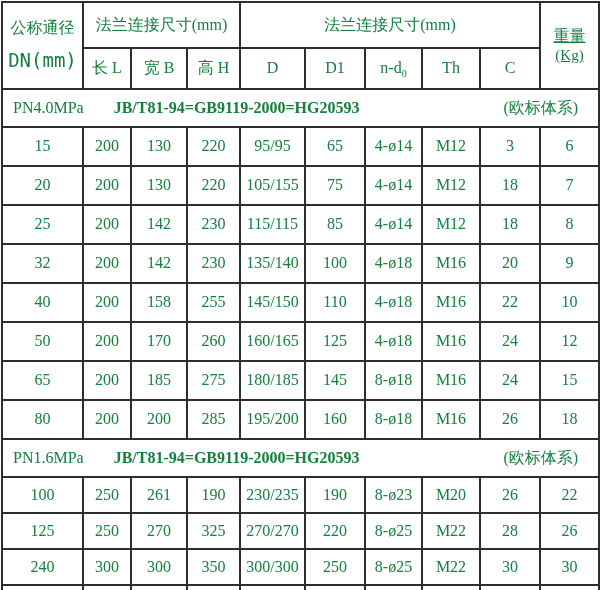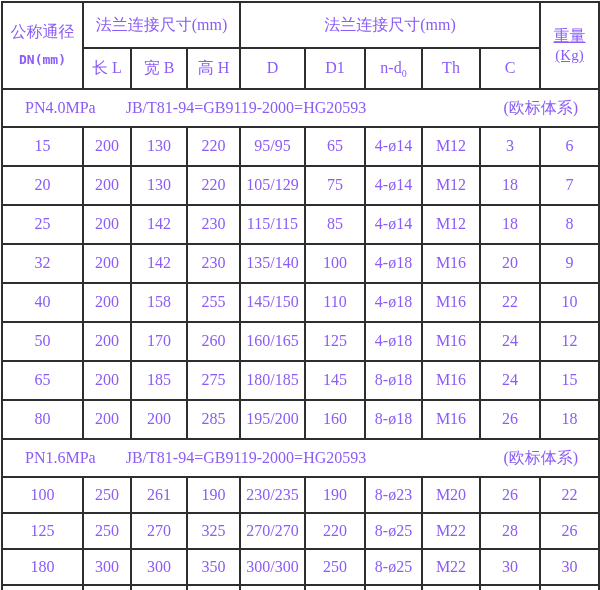--- a/index.html
+++ b/index.html
@@ -9,57 +9,56 @@
     width: 600px;
     height: 590px;
     overflow: hidden;
   }
   .page {
     width: 600px;
     height: 590px;
     box-sizing: border-box;
     padding: 1px;
     font-family: "Liberation Serif", "DejaVu Serif", serif;
-    color: #8b5cf6;
+    color: #15803d;
   }
   table.spec {
     border-collapse: collapse;
     table-layout: fixed;
     width: 597px;
   }
   table.spec td {
     border: 2px solid #2e2e2e;
     text-align: center;
     vertical-align: middle;
     padding: 0;
     font-size: 16px;
     line-height: 1.15;
     overflow: hidden;
     white-space: nowrap;
   }
   tr.h1 td { height: 44px; font-size: 16px; }
   tr.h2 td { height: 39px; font-size: 16px; text-align: center; }
   td.dn-cell .dn-line2 {
     font-family: "DejaVu Sans Mono", "Liberation Mono", monospace;
-    font-size: 13px;
+    font-size: 19px;
     margin-top: 12px;
-    font-weight: bold;
   }
   td.weight-cell { font-size: 16px; text-decoration: underline; }
   td.weight-cell .w-line2 { font-size: 15px; margin-top: 2px; }
   tr.section-row td { height: 36px; }
   tr.section-row .sec-flex {
     display: flex;
     align-items: center;
     width: 100%;
     box-sizing: border-box;
-    padding: 0 20px 0 22px;
+    padding: 0 20px 0 10px;
     font-size: 16px;
   }
-  tr.section-row .sec-standard { margin-left: 30px; }
+  tr.section-row .sec-standard { margin-left: 30px; font-weight: bold; }
   tr.section-row .sec-system { margin-left: auto; }
   tr.data-row td { height: 37px; }
   tbody.section-1 tr.data-row td { height: 34px; }
   sub { font-size: 10px; line-height: 0; }
 </style>
 </head>
 <body>
 
 <div class="page">
   <table class="spec">
@@ -119,21 +118,21 @@
           <td>4-ø14</td>
           <td>M12</td>
           <td>3</td>
           <td>6</td>
         </tr>
         <tr class="data-row">
           <td>20</td>
           <td>200</td>
           <td>130</td>
           <td>220</td>
-          <td>105/129</td>
+          <td>105/155</td>
           <td>75</td>
           <td>4-ø14</td>
           <td>M12</td>
           <td>18</td>
           <td>7</td>
         </tr>
         <tr class="data-row">
           <td>25</td>
           <td>200</td>
           <td>142</td>
@@ -234,21 +233,21 @@
           <td>270</td>
           <td>325</td>
           <td>270/270</td>
           <td>220</td>
           <td>8-ø25</td>
           <td>M22</td>
           <td>28</td>
           <td>26</td>
         </tr>
         <tr class="data-row">
-          <td>180</td>
+          <td>240</td>
           <td>300</td>
           <td>300</td>
           <td>350</td>
           <td>300/300</td>
           <td>250</td>
           <td>8-ø25</td>
           <td>M22</td>
           <td>30</td>
           <td>30</td>
         </tr>

